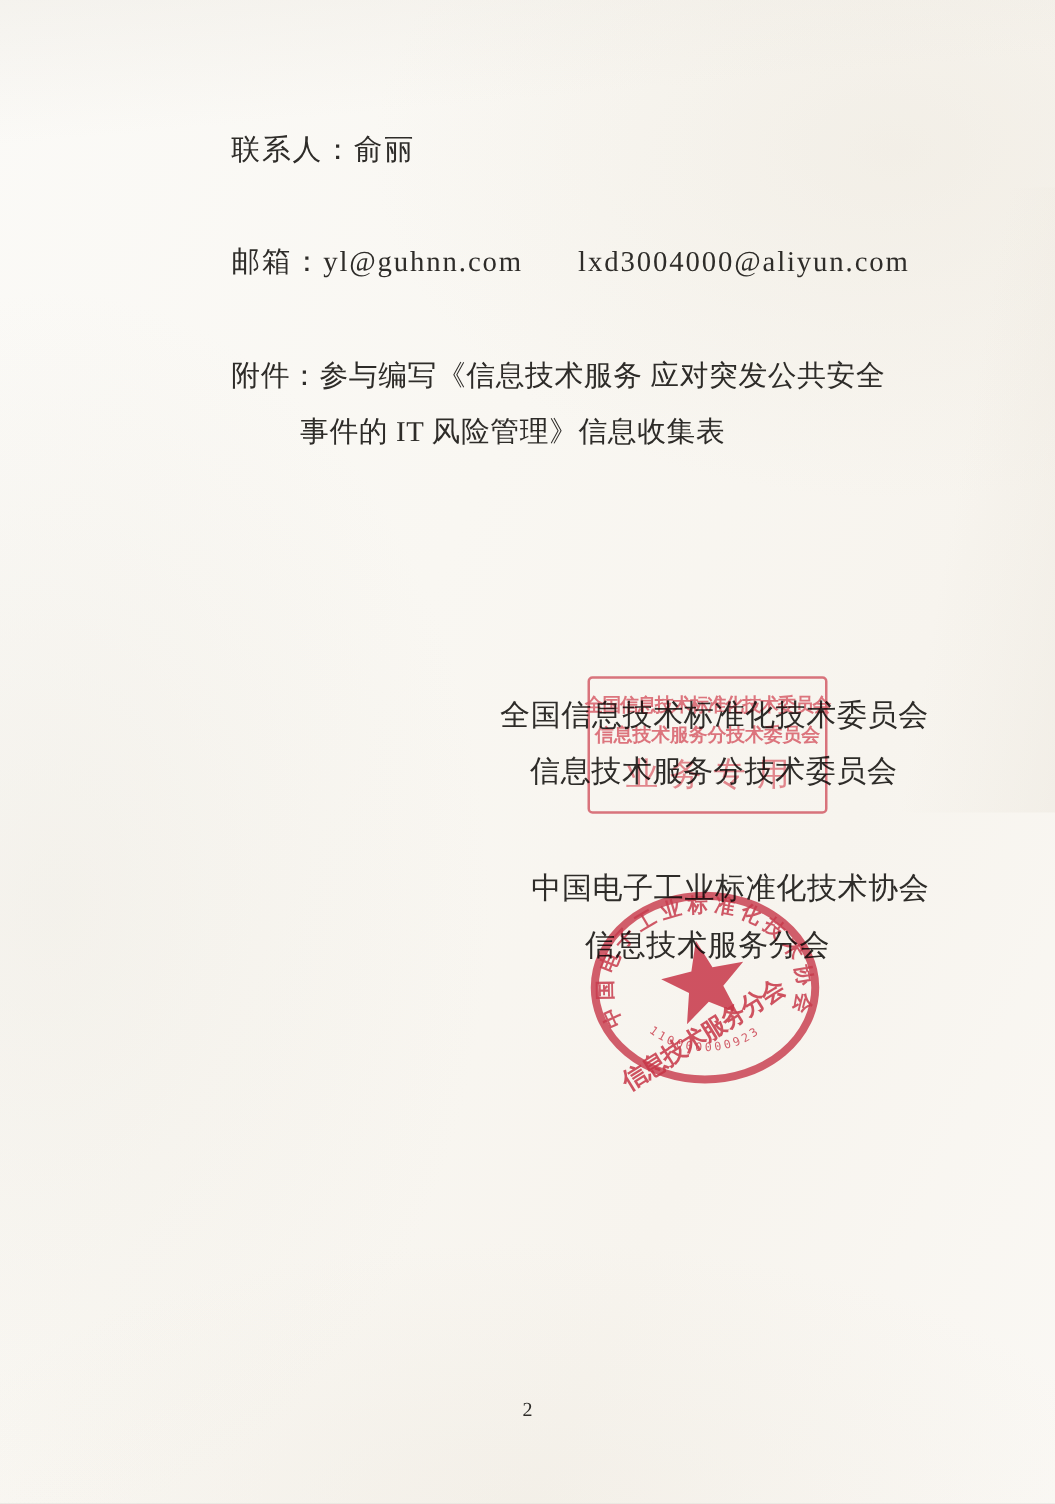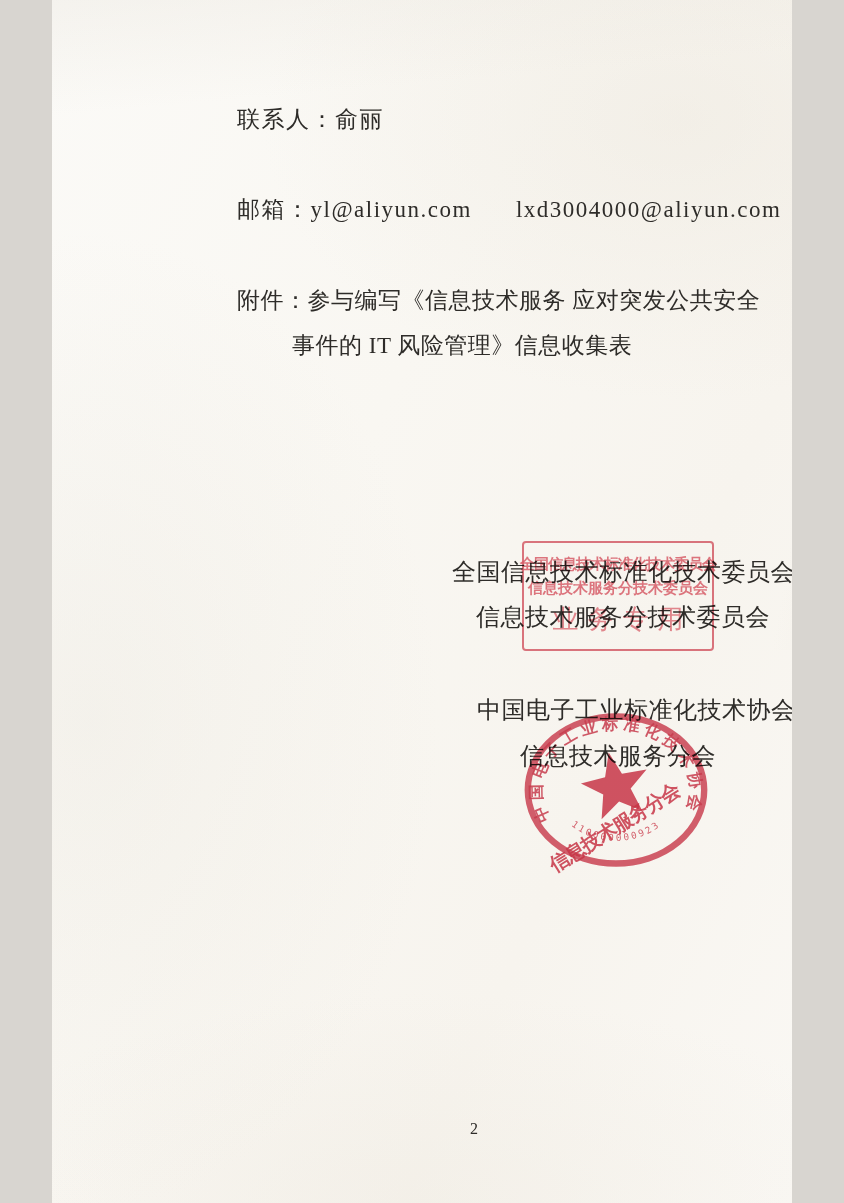--- a/index.html
+++ b/index.html
@@ -1,18 +1,18 @@
 <!DOCTYPE html>
 <html><head>
 <meta charset="utf-8">
 <style>
   html,body{margin:0;padding:0;background:#d8d5d0;}
   #page{
     position:relative;
-    width:740px;height:1203px;
+    width:844px;height:1203px;
     margin:0 auto;
     background:
       radial-gradient(ellipse 600px 400px at 85% 10%, rgba(232,226,214,.35), rgba(0,0,0,0) 70%),
       radial-gradient(ellipse 500px 700px at 5% 60%, rgba(230,226,216,.30), rgba(0,0,0,0) 70%),
       radial-gradient(ellipse 700px 300px at 50% 100%, rgba(236,231,221,.35), rgba(0,0,0,0) 70%),
       linear-gradient(115deg, #fbfaf7 0%, #f9f7f2 40%, #f7f4ee 70%, #faf8f4 100%);
     overflow:hidden;
     font-family:"Liberation Serif","DejaVu Serif",serif;
     color:#2e2c29;
   }
@@ -49,21 +49,21 @@
 </style>
 </head>
 <body>
 
 <div id="page">
 
   <div class="crease c1"></div>
   <div class="crease c2"></div>
 
   <div class="line contact-line" style="left:185px;top:104px;">联系人：俞丽</div>
-  <div class="line contact-line" style="left:185px;top:194px;"><span>邮箱：</span><span>yl@aliyun.com</span><span class="email-gap"></span><span>lxd3004000@aliyun.com</span></div>
+  <div class="line contact-line" style="left:185px;top:194px;"><span>邮箱：</span><span>yl@guhnn.com</span><span class="email-gap"></span><span>lxd3004000@aliyun.com</span></div>
 
   <div class="line attach-line" style="left:240px;top:330px;">事件的 IT 风险管理》信息收集表</div>
   <div class="line attach-line" style="left:185px;top:285px;">附件：参与编写《信息技术服务 应对突发公共安全</div>
 
   <div class="line sig-line" style="left:400px;top:556px;">全国信息技术标准化技术委员会</div>
   <div class="line sig-line" style="left:424px;top:601px;">信息技术服务分技术委员会</div>
 
   <div class="line sig-line" style="left:425px;top:694px;">中国电子工业标准化技术协会</div>
   <div class="line sig-line" style="left:468px;top:740px;">信息技术服务分会</div>
 

